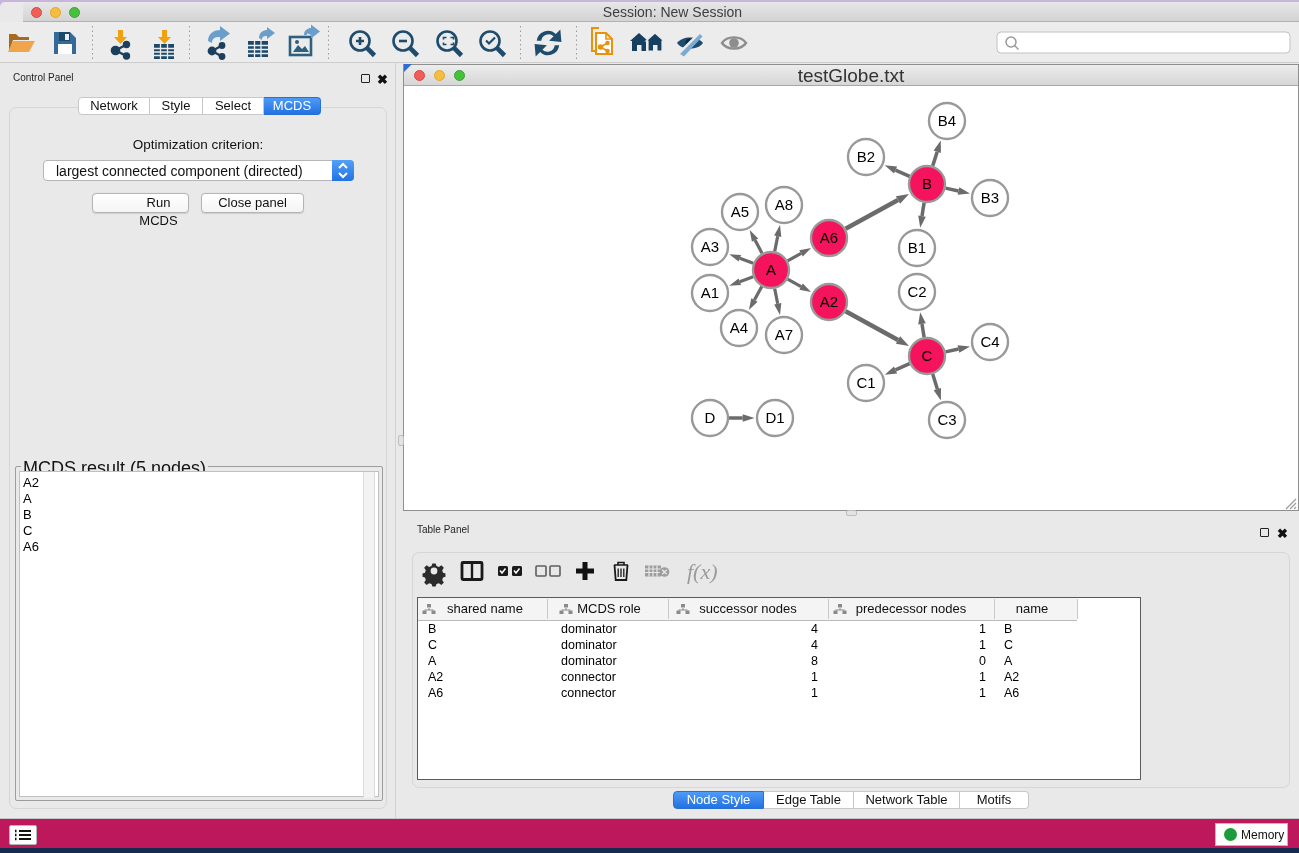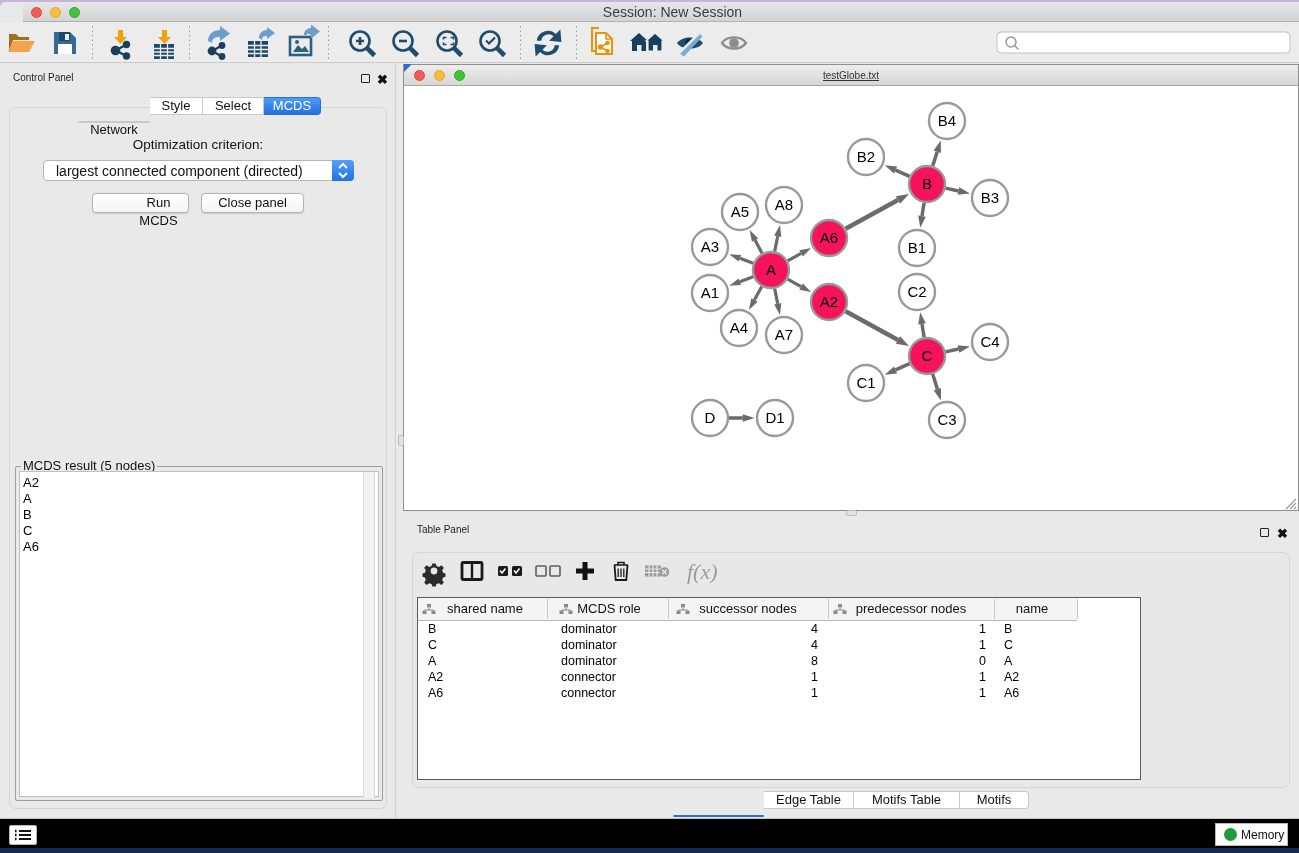--- a/index.html
+++ b/index.html
@@ -31,47 +31,47 @@
       background:#e9e9e9; border-right:1px solid #d2d2d2; }
   .paneltitle { font-size:10px; color:#1f1f1f; }
   .flbtn { position:absolute; width:9px; height:9px; border:1.5px solid #222;
       border-radius:1px; background:transparent; }
   .xbtn { position:absolute; font-size:13px; font-weight:bold; color:#111; line-height:10px; }
 
   
   .seg { position:absolute; display:flex; height:18px; }
   .seg div { background:#ffffff; border:1px solid #c8c8c8; border-left:none;
       font-size:13px; color:#111; line-height:16px; padding:0; text-align:center; }
-  .seg div:first-child { border-left:1px solid #c8c8c8; border-radius:4px 0 0 4px;margin-top:24px; }
+  .seg div:first-child { border-left:1px solid #c8c8c8; border-radius:4px 0 0 4px; }
   .seg div:last-child  { border-radius:0 4px 4px 0; }
   .seg div.sel { background:linear-gradient(180deg,#4f9bf7,#2272e2); color:#fff;
       border-color:#2a6fd4; }
 
   .innerpanel { position:absolute; background:#e9e9e9; border:1px solid #d6d6d6;
       border-radius:7px; }
 
   .macbtn { position:absolute; height:20px; background:linear-gradient(180deg,#ffffff,#f4f4f4);
       border:1px solid #b4b4b4; border-radius:4px; font-size:13px; color:#111;
       text-align:center; line-height:18px; box-shadow:0 0.5px 1px rgba(0,0,0,.12); }
 
   
   #statusbar { position:absolute; left:0; top:816px; width:100%; height:30px;
-      background:#000000; border-top:1px solid #c6c6c6; }
+      background:#be185d; border-top:1px solid #c6c6c6; }
 
   
   #mdi { position:absolute; left:397px; top:61px; width:902px; height:755px;
       background:#e9e9e9; }
 
   
   #netwin { position:absolute; left:403px; top:62px; width:896px; height:447px;
       border:1px solid #8f8f8f; background:#fff; }
   #nettitle { position:absolute; left:0; top:0; width:100%; height:21px;
       background:linear-gradient(180deg,#ededed,#d6d6d6); border-bottom:1px solid #a8a8a8; }
-  #nettitle .ttl { position:absolute; width:100%; text-align:center; font-size:10px;
-      color:#333; line-height:22px;text-decoration:underline; }
+  #nettitle .ttl { position:absolute; width:100%; text-align:center; font-size:19px;
+      color:#333; line-height:22px; }
   #nettitle .tl { top:5px; }
   #netcanvas { position:absolute; left:0; top:22px; width:894px; height:423px; background:#fff; }
   #netcanvas text { font-size:15px; fill:#000; text-anchor:middle;
       font-family:"Liberation Sans",sans-serif; }
 
   
   #tablepanel { position:absolute; left:397px; top:516px; width:902px; height:300px;
       background:#e9e9e9; }
 </style>
 </head>
@@ -237,21 +237,21 @@
           </svg>
       </div>
     </div>
 
     <div class="abs" style="left:9px;top:74px;width:378px;text-align:center;font-size:13.5px;color:#111;">Optimization criterion:</div>
 
     <div class="macbtn" style="left:92px;top:130px;width:97px;padding-left:36px;">Run MCDS</div>
     <div class="macbtn" style="left:201px;top:130px;width:103px;">Close panel</div>
 
     <div class="abs" style="left:15px;top:403px;width:368px;height:335px;border:1px solid #9d9d9d;border-radius:2px;"></div>
-    <div class="abs" style="left:21px;top:395px;background:#e9e9e9;padding:0 2px;font-size:13px;color:#111;">MCDS result (5 nodes)</div>
+    <div class="abs" style="left:21px;top:395px;background:#e9e9e9;padding:0 2px;font-size:18px;color:#111;">MCDS result (5 nodes)</div>
     <div class="abs" style="left:19px;top:408px;width:360px;height:326px;background:#fff;border:1px solid #c0c0c0;">
       <div style="font-size:13px;color:#000;padding:3px 0 0 3px;line-height:16px;">A2<br>A<br>B<br>C<br>A6</div>
       <div class="abs" style="right:3px;top:0px;width:12px;height:326px;background:#f2f2f2;border-left:1px solid #dcdcdc;border-right:1px solid #dcdcdc;"></div>
     </div>
   </div>
 
   <div id="mdi"></div>
 
   <div id="netwin">
     <div id="nettitle">
@@ -473,21 +473,21 @@
             <text x="400" y="99" text-anchor="end">1</text>
             <text x="568" y="99" text-anchor="end">1</text>
             <text x="586" y="99">A6</text>
         </g>
       </svg>
     </div>
 
     <div class="seg" style="left:276px;top:273px;">
       <div class="sel" style="width:91px;">Node Style</div>
         <div style="width:90px;">Edge Table</div>
-        <div style="width:106px;">Motifs Table</div>
+        <div style="width:106px;">Network Table</div>
         <div style="width:69px;">Motifs</div>
     </div>
   </div>
 
   <div id="statusbar">
     <div class="abs" style="left:9px;top:6px;width:28px;height:20px;background:#fdfdfd;border:1px solid #b5b5b5;border-radius:2px;">
       <svg width="26" height="18">
           <g stroke="#111" stroke-width="2">
             <path d="M9,5 h12 M9,9 h12 M9,13 h12"></path>
             <path d="M5,5 h1.5 M5,9 h1.5 M5,13 h1.5" stroke-width="2.5"></path>

